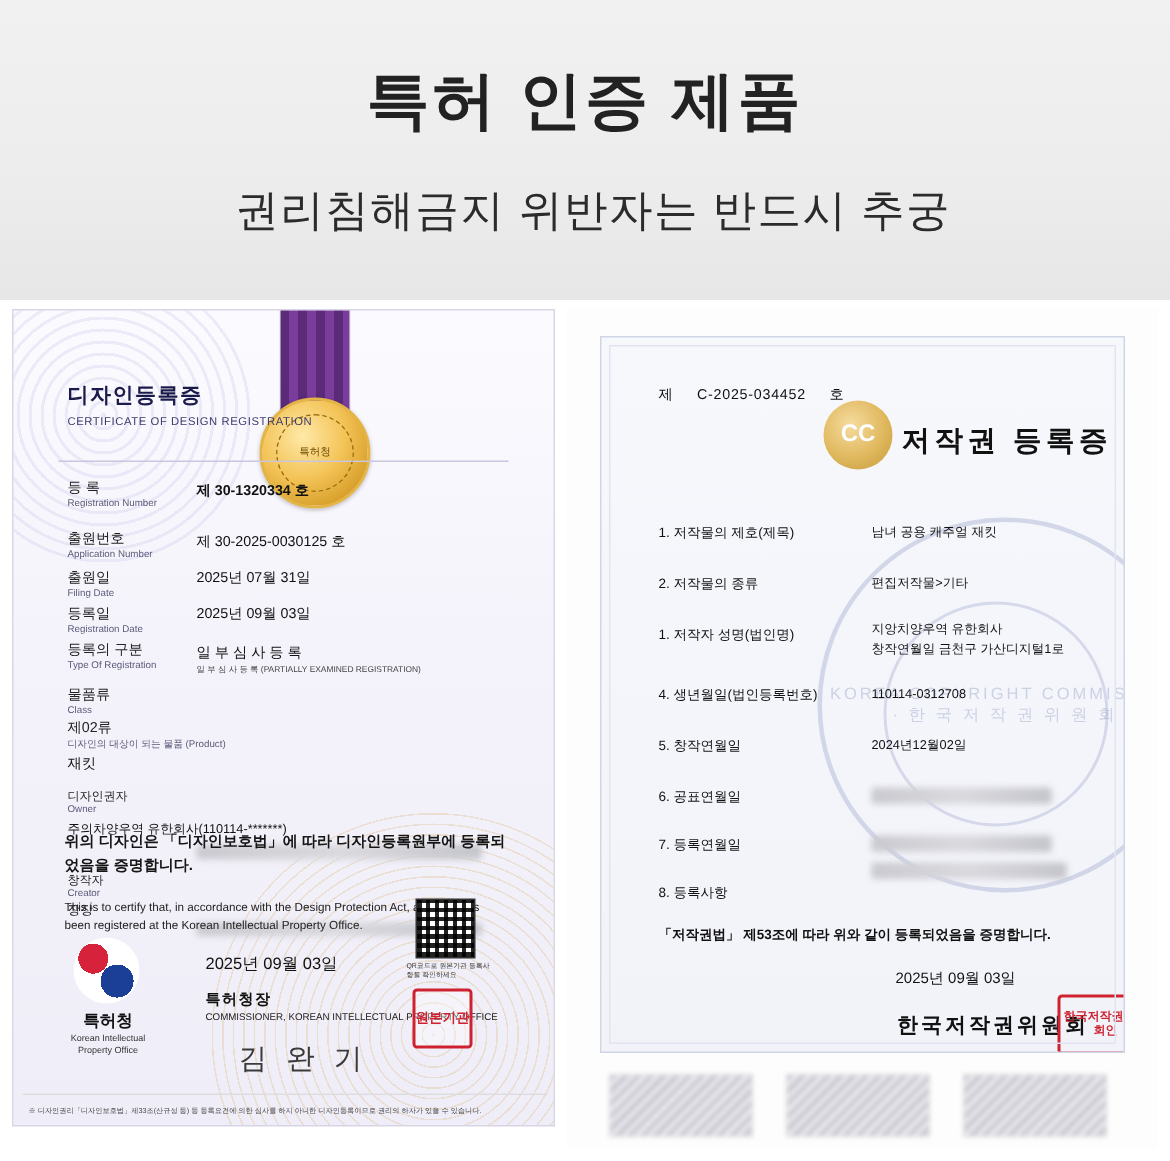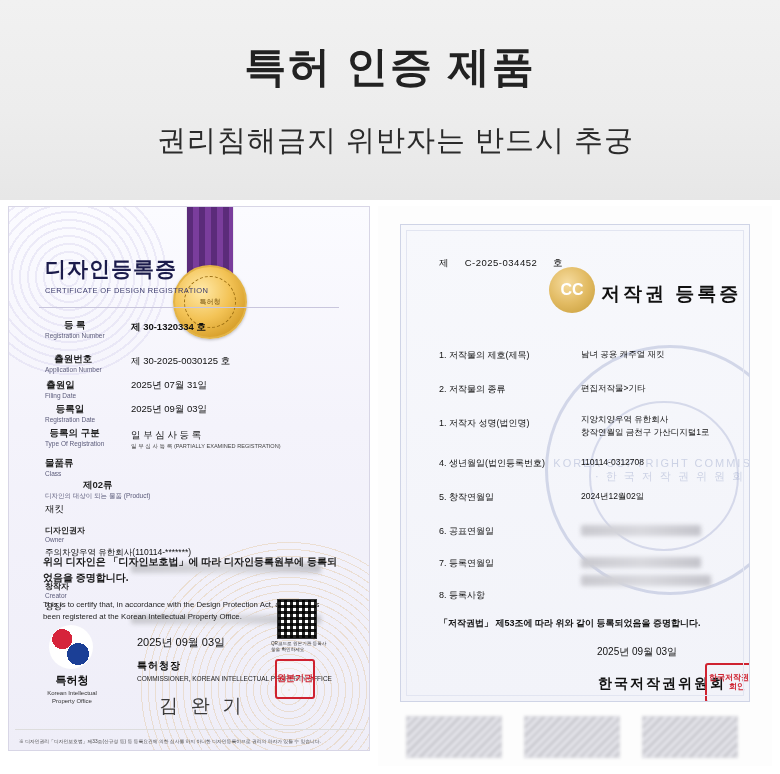--- a/index.html
+++ b/index.html
@@ -62,26 +62,26 @@
     display:flex; align-items:center; justify-content:center;
     font-size:7px; color:#6e4a06; text-align:center; line-height:1.1;
   }
   .seal-gold:before{
     content:""; position:absolute; inset:-6px; border-radius:50%;
     background: conic-gradient(from 0deg, #f0c457 0 8deg, rgba(0,0,0,0) 8deg 16deg);
     z-index:-1;
   }
 
   .cl-title { position:absolute; left:36px; top:48px; }
-  .cl-title .ko { font-size:21px; font-weight:bold; color:#1b1b4b; letter-spacing:1px;}
+  .cl-title .ko { font-size:14px; font-weight:bold; color:#1b1b4b; letter-spacing:1px;}
   .cl-title .en { font-size:7.5px; color:#3a3a6b; letter-spacing:.4px; margin-top:3px;}
   .cl-rule { position:absolute; left:30px; top:100px; width:300px; height:1px; background:#c9c6dd; }
 
   .field { position:absolute; font-size:9px; }
-  .field .lk { font-weight:bold; color:#222; font-size:9.5px;text-align:center; }
+  .field .lk { font-weight:normal; color:#222; font-size:9.5px; }
   .field .le { font-size:6.5px; color:#5b5b7a; }
   .val { position:absolute; font-size:9.5px; color:#111; }
 
   .blur { background:linear-gradient(90deg,#c9c9cf,#d9d9de,#c4c4cb); filter: blur(2.2px); border-radius:2px; position:absolute;}
 
   .legal { position:absolute; left:34px; top:340px; width:295px; font-size:10px; color:#151515; line-height:1.6; font-weight:bold;}
   .legal-en { position:absolute; left:34px; top:382px; width:295px; font-size:7.8px; color:#222; line-height:1.55;}
 
   .kipo-logo { position:absolute; left:40px; top:418px; width:44px; height:44px; }
   .kipo-logo .swirl {

